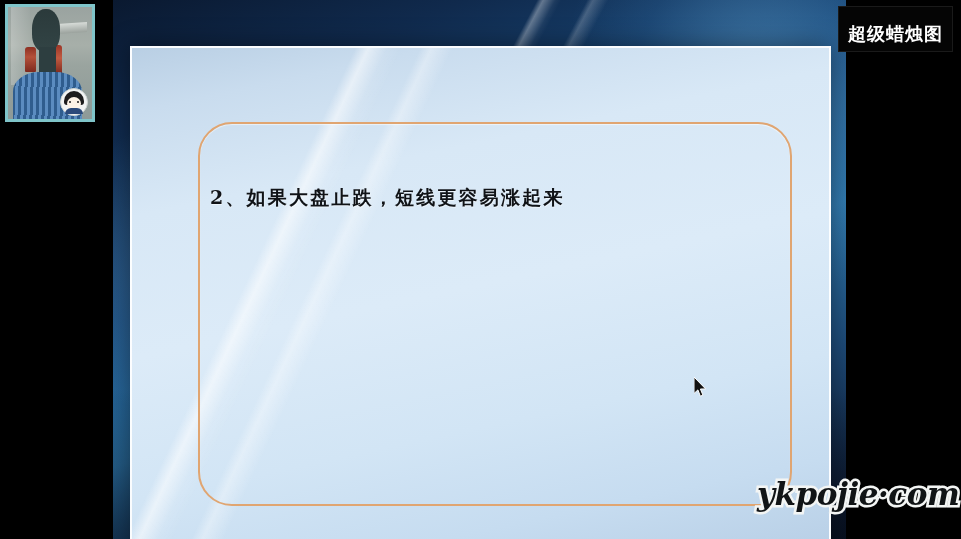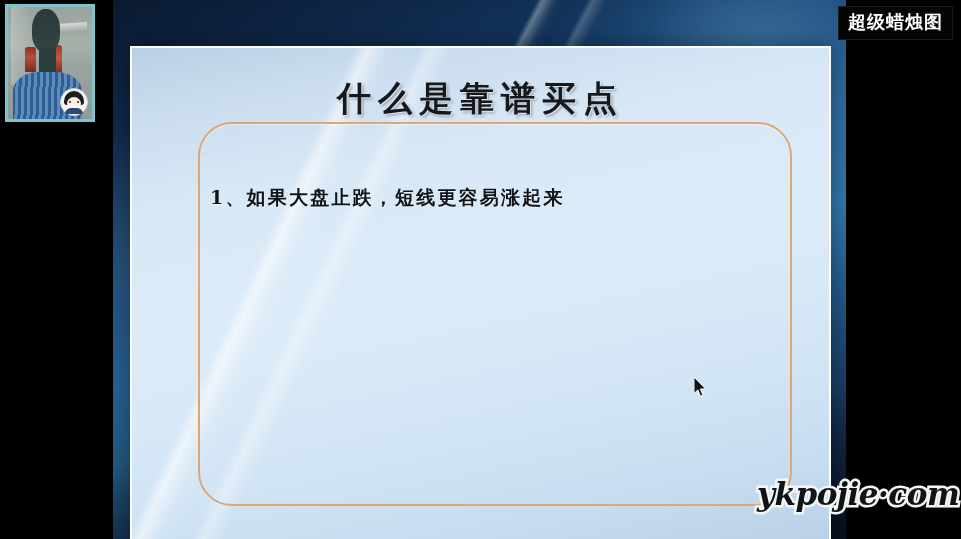--- a/index.html
+++ b/index.html
@@ -181,21 +181,21 @@
   #webcam-avatar-eyes:before{left:0;}
   #webcam-avatar-eyes:after{right:0;}
   #webcam-avatar-collar{
     position:absolute;left:4px;bottom:1px;width:18px;height:6px;
     background:#2b4a7a;border-radius:8px 8px 0 0;
   }
 
   
   #channel-badge{
     position:absolute;right:8px;top:6px;
-    padding:3px 9px 5px 9px;
+    padding:15px 9px 5px 9px;
     background:#050505;
     color:#ffffff;
     font-family:"DejaVu Sans","Liberation Sans",sans-serif;
     font-weight:bold;
     font-size:18px;
     letter-spacing:1px;
     border:1px solid #1a1a1a;
     white-space:nowrap;
   }
 
@@ -226,25 +226,24 @@
 <div id="screen">
 
   <div id="presentation-bg">
     <div id="bg-glow-right"></div>
     <div id="bg-glow-left"></div>
     <div id="bg-dark-bottom"></div>
   </div>
 
   <div id="slide-frame">
 
-    <div id="slide-title">什么是靠谱买点</div>
 
     <div id="content-box"></div>
 
-    <div class="bullet-line" id="bullet-1">1、如果大盘止跌，短线更容易涨起来</div>
+    <div class="bullet-line" id="bullet-1">2、如果大盘止跌，短线更容易涨起来</div>
 
 
   </div>
 
   <div class="letterbox" id="letterbox-left"></div>
   <div class="letterbox" id="letterbox-right"></div>
 
   <div id="webcam-overlay">
     <div id="webcam-scene">
       <div id="webcam-door"></div>

